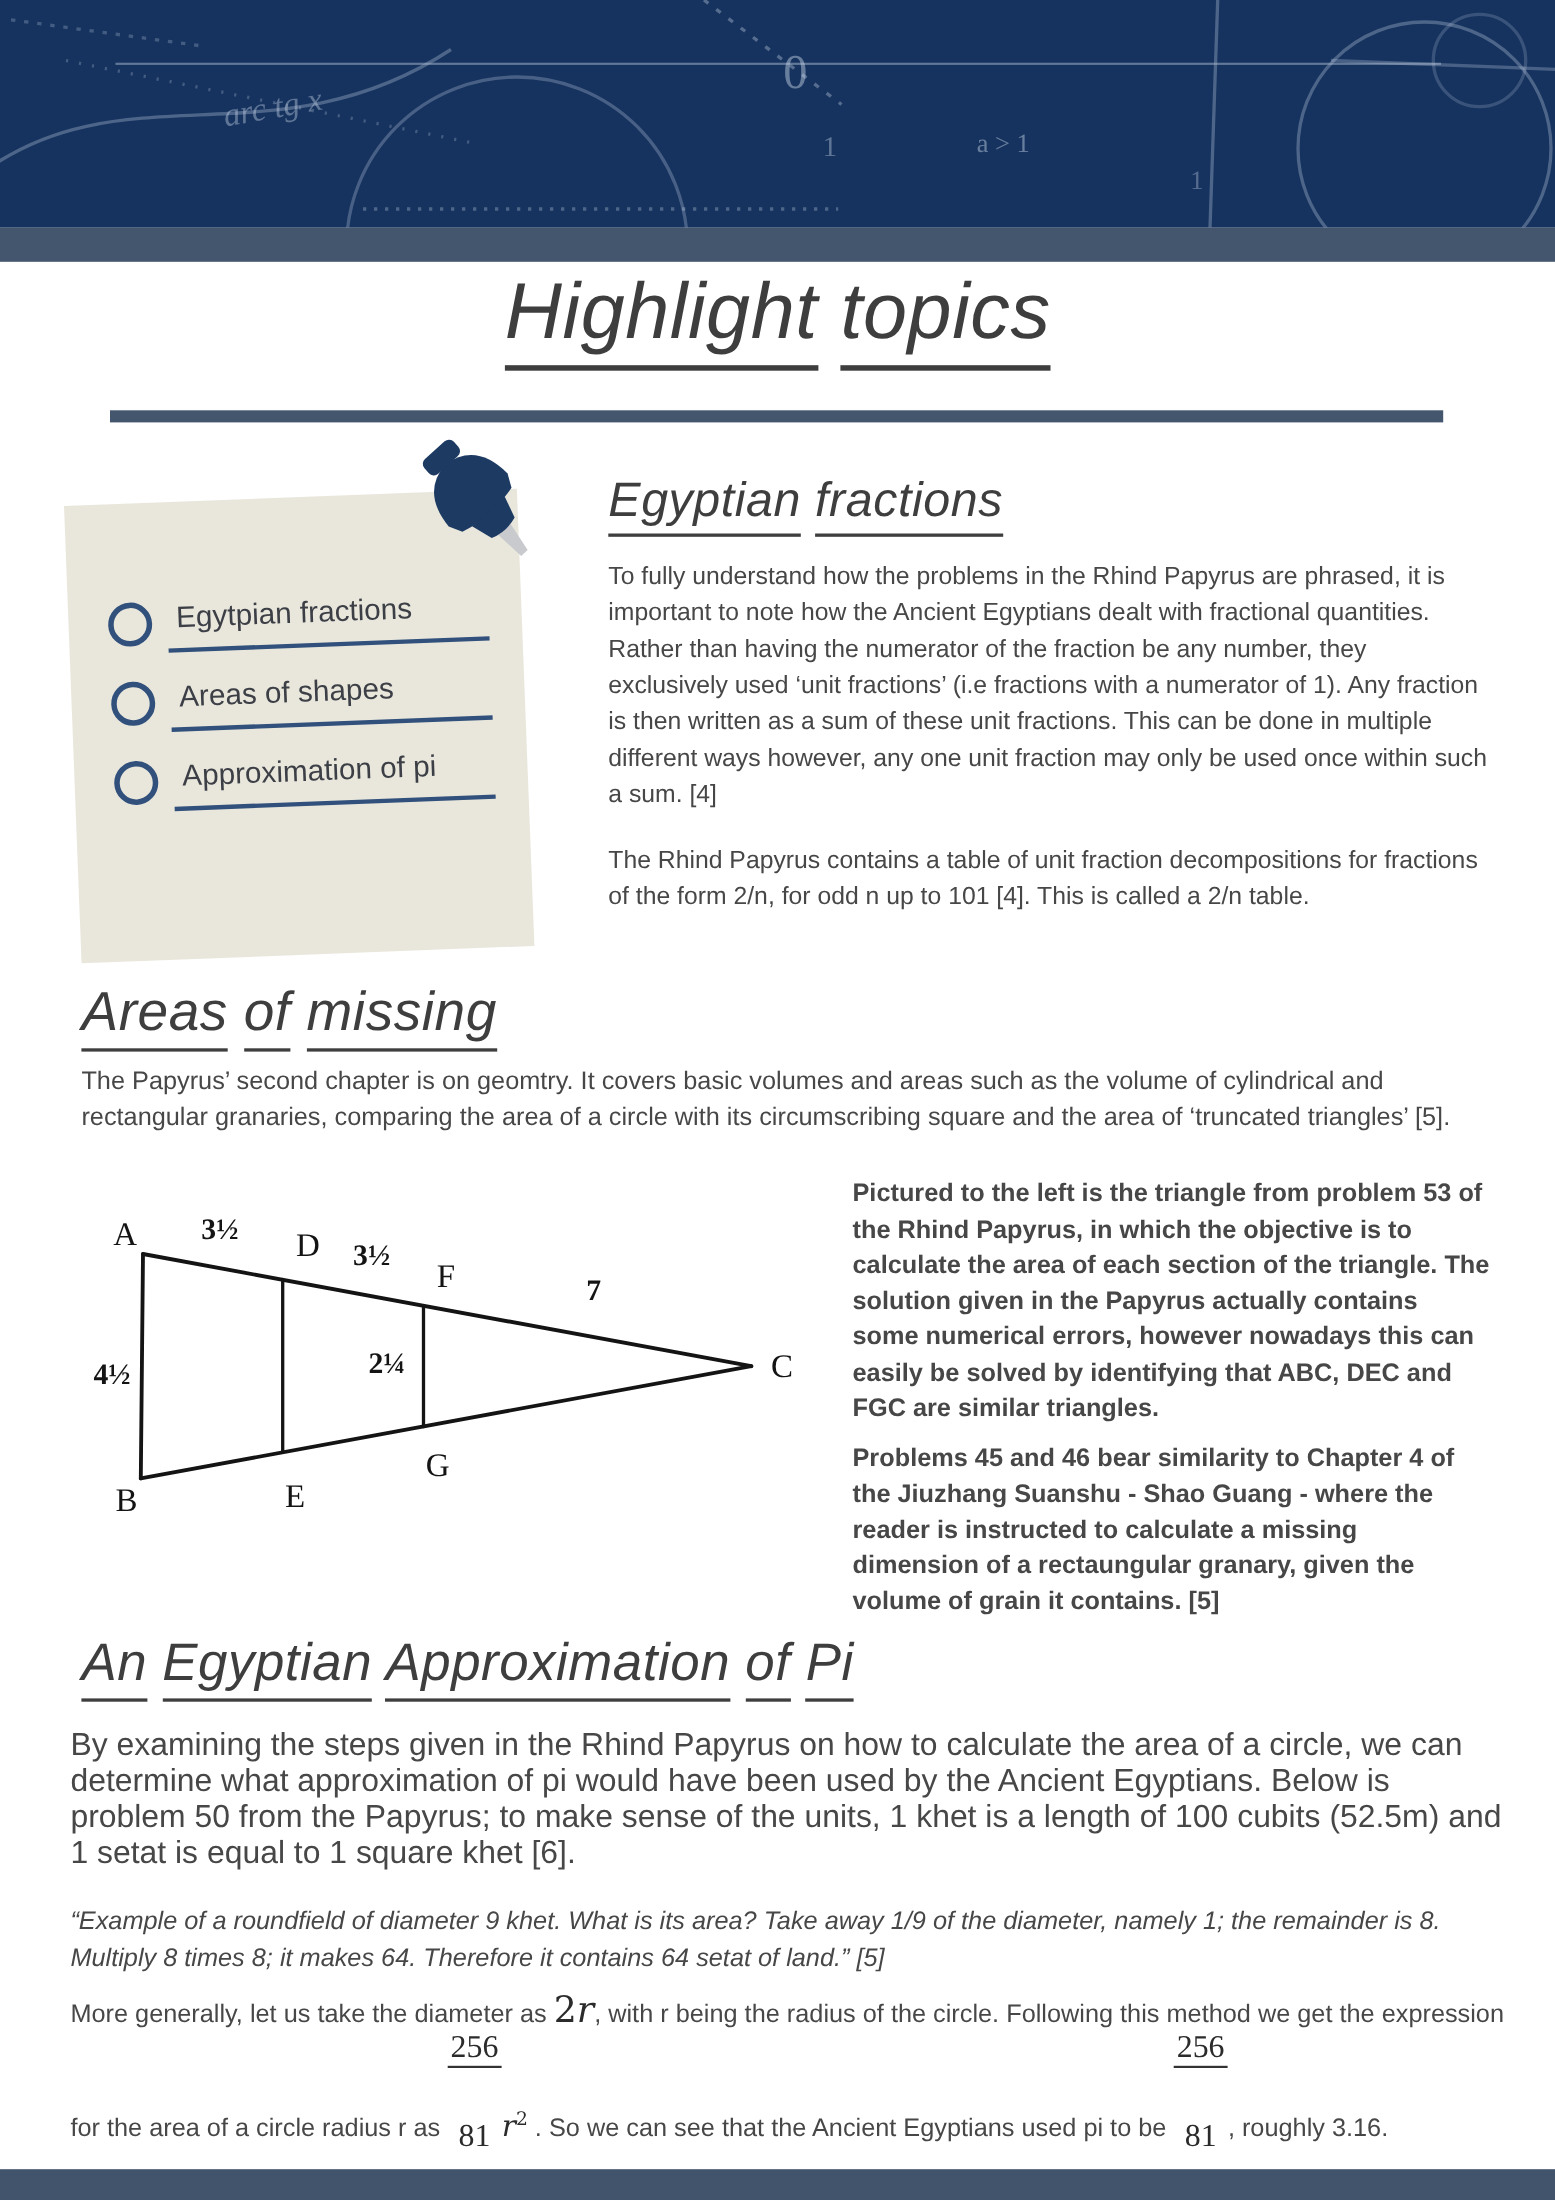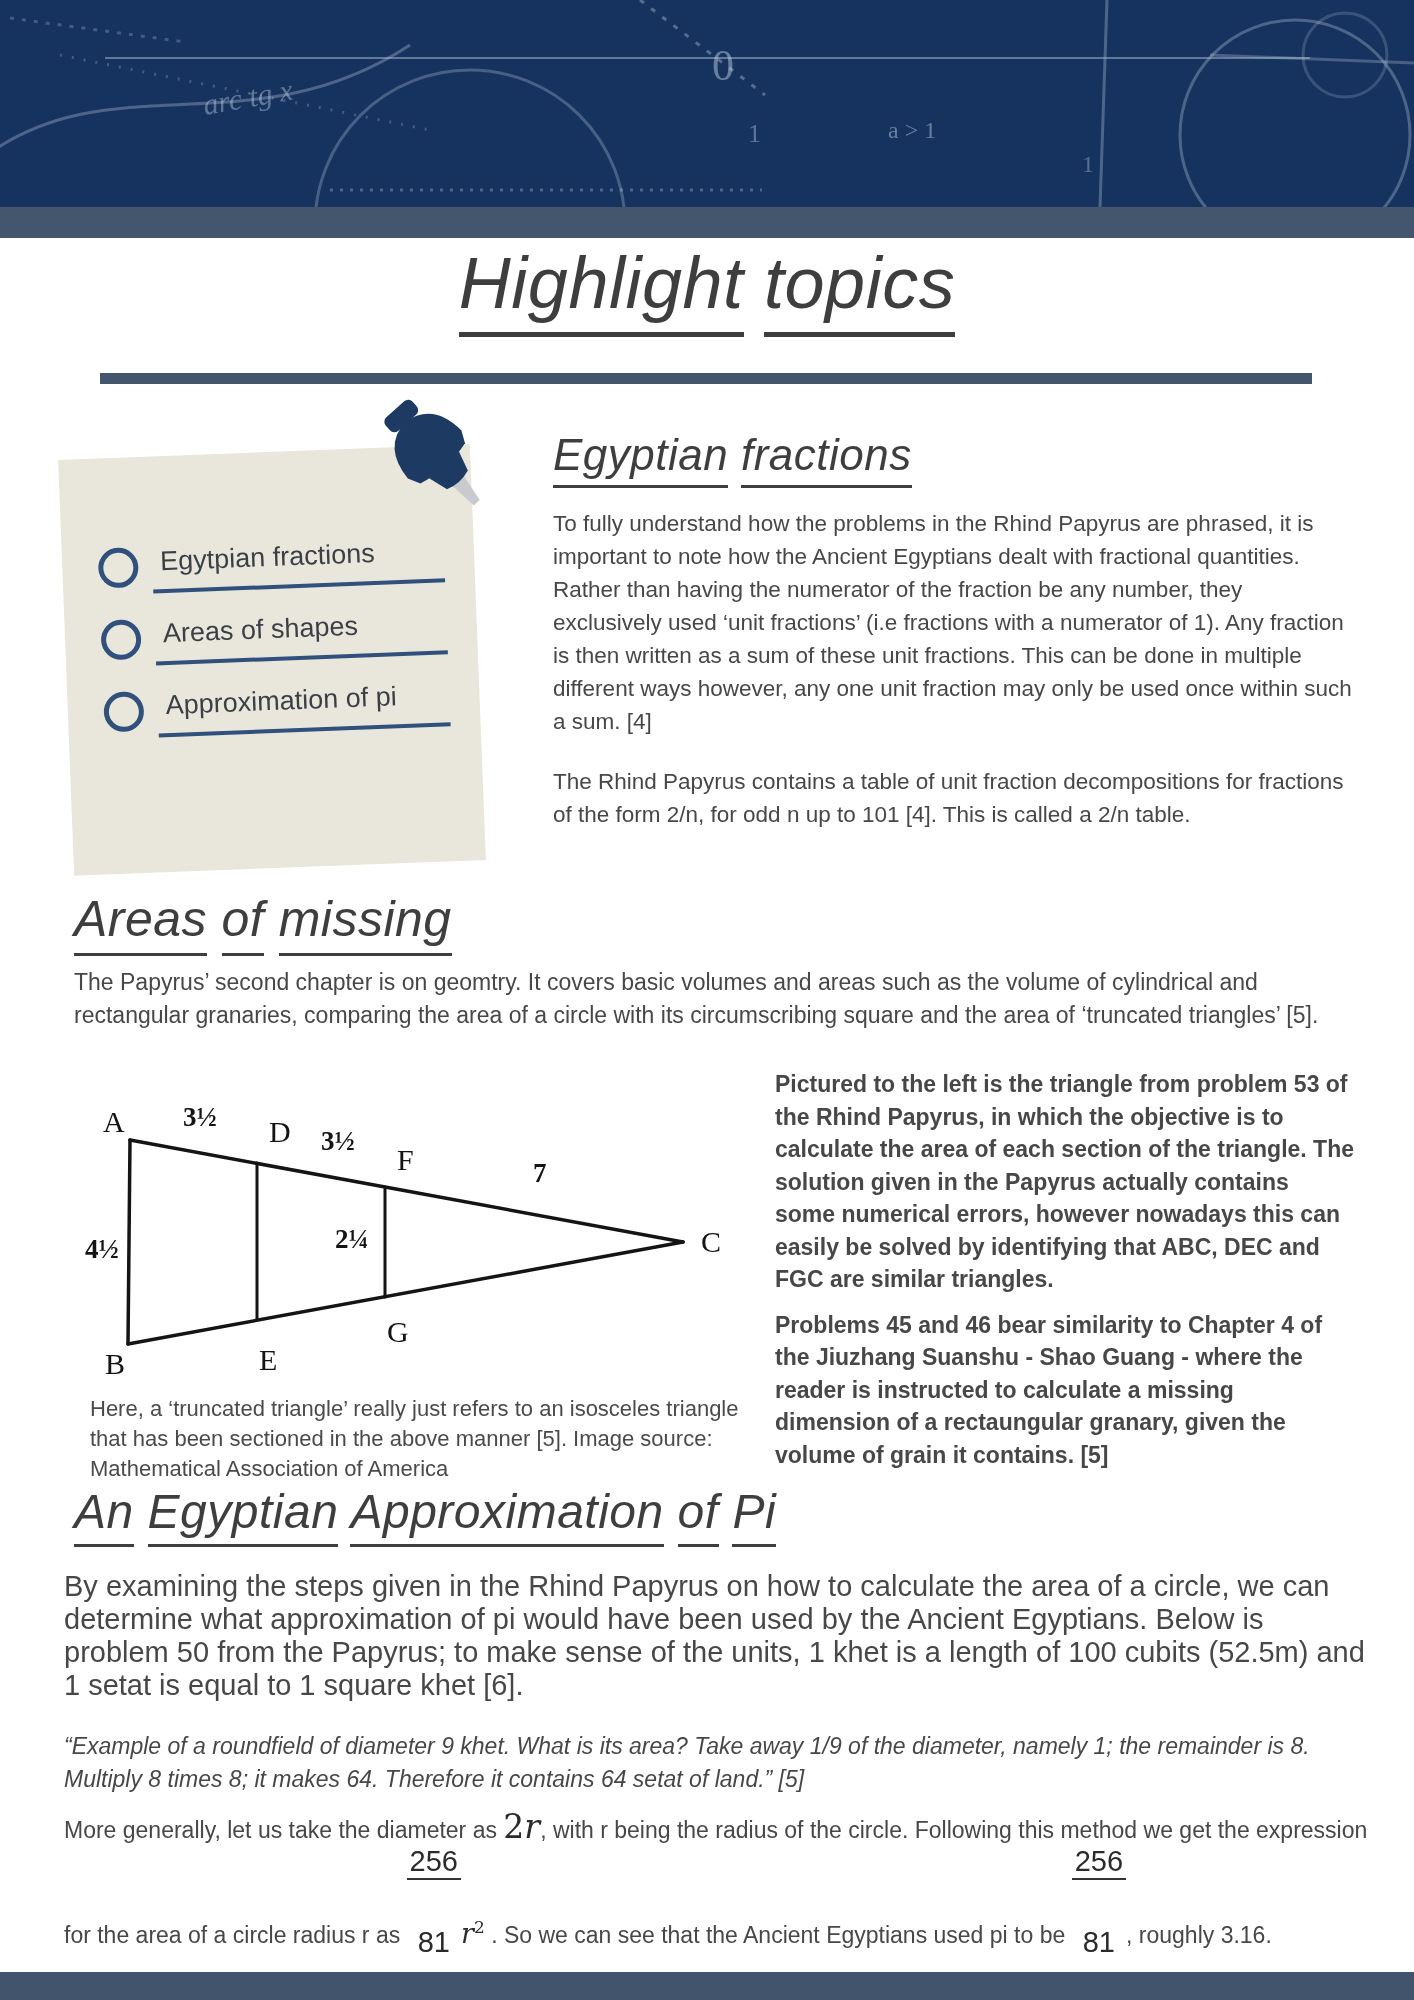--- a/index.html
+++ b/index.html
@@ -48,21 +48,21 @@
   .h-pi{position:absolute;left:74px;top:1484px;font-size:48px;margin:0;}
   .p-pi1{position:absolute;left:64px;top:1570px;width:1304px;font-size:29px;line-height:33px;margin:0;}
   .quote{position:absolute;left:64px;top:1730px;width:1304px;font-size:23px;line-height:33px;
          font-style:italic;margin:0;}
   .p-pi2{position:absolute;left:64px;top:1814px;width:1310px;font-size:23px;line-height:33px;margin:0;}
 
   
   .m-num{font-family:"DejaVu Serif",serif;font-size:33px;line-height:0;color:#2b2b2b;}
   .m-var{font-family:"DejaVu Serif",serif;font-style:italic;font-size:33px;line-height:0;color:#2b2b2b;}
   .frac{display:inline-block;height:34px;overflow:visible;vertical-align:-9px;line-height:1;
-        text-align:center;font-family:Liberation Sans, sans-serif;font-size:29px;color:#2b2b2b;}
+        text-align:center;font-family:Liberation Serif, serif;font-size:29px;color:#2b2b2b;}
   .frac .fn{display:block;padding:0 3px 2px;border-bottom:2.5px solid #333;}
   .frac .fd{display:block;padding-top:2px;margin-top:46px;}
   .rsq{font-family:"DejaVu Serif",serif;font-style:italic;font-size:27px;color:#2b2b2b;}
   .rsq sup{font-size:17px;font-style:normal;line-height:0;}
 
   .footer{position:absolute;left:0;bottom:0;width:1414px;height:28px;background:#42546b;}
 </style>
 </head>
 <body>
 
@@ -150,21 +150,20 @@
     </g>
     <g font-size="27" font-weight="bold">
       <text x="98" y="44">3½</text>
       <text x="236" y="68">3½</text>
       <text x="448" y="100">7</text>
       <text x="0" y="176">4½</text>
       <text x="250" y="166">2¼</text>
     </g>
   </svg>
 
-  <p class="caption">Here, a ‘truncated triangle’ really just refers to an isosceles triangle that has been sectioned in the above manner [5]. Image source: Mathematical Association of America</p>
 
   <div class="right-col">
     <p>Pictured to the left is the triangle from problem 53 of the Rhind Papyrus, in which the objective is to calculate the area of each section of the triangle. The solution given in the Papyrus actually contains some numerical errors, however nowadays this can easily be solved by identifying that ABC, DEC and FGC are similar triangles.</p>
     <p>Problems 45 and 46 bear similarity to Chapter 4 of the Jiuzhang Suanshu - Shao Guang -  where the reader is instructed to calculate a missing dimension of a rectaungular granary, given the volume of grain it contains. [5]</p>
   </div>
 
   <h2 class="h-pi script"><span class="uw">An</span> <span class="uw">Egyptian</span> <span class="uw">Approximation</span> <span class="uw">of</span> <span class="uw">Pi</span></h2>
   <p class="p-pi1">By examining the steps given in the Rhind Papyrus on how to calculate the area of a circle, we can determine what approximation of pi would have been used by the Ancient Egyptians. Below is problem 50 from the Papyrus; to make sense of the units, 1 khet is a length of 100 cubits (52.5m) and 1 setat is equal to 1 square khet [6].</p>
   <p class="quote">“Example of a roundfield of diameter 9 khet. What is its area? Take away 1/9 of the diameter, namely 1; the remainder is 8. Multiply 8 times 8; it makes 64. Therefore it contains 64 setat of land.” [5]</p>
 

